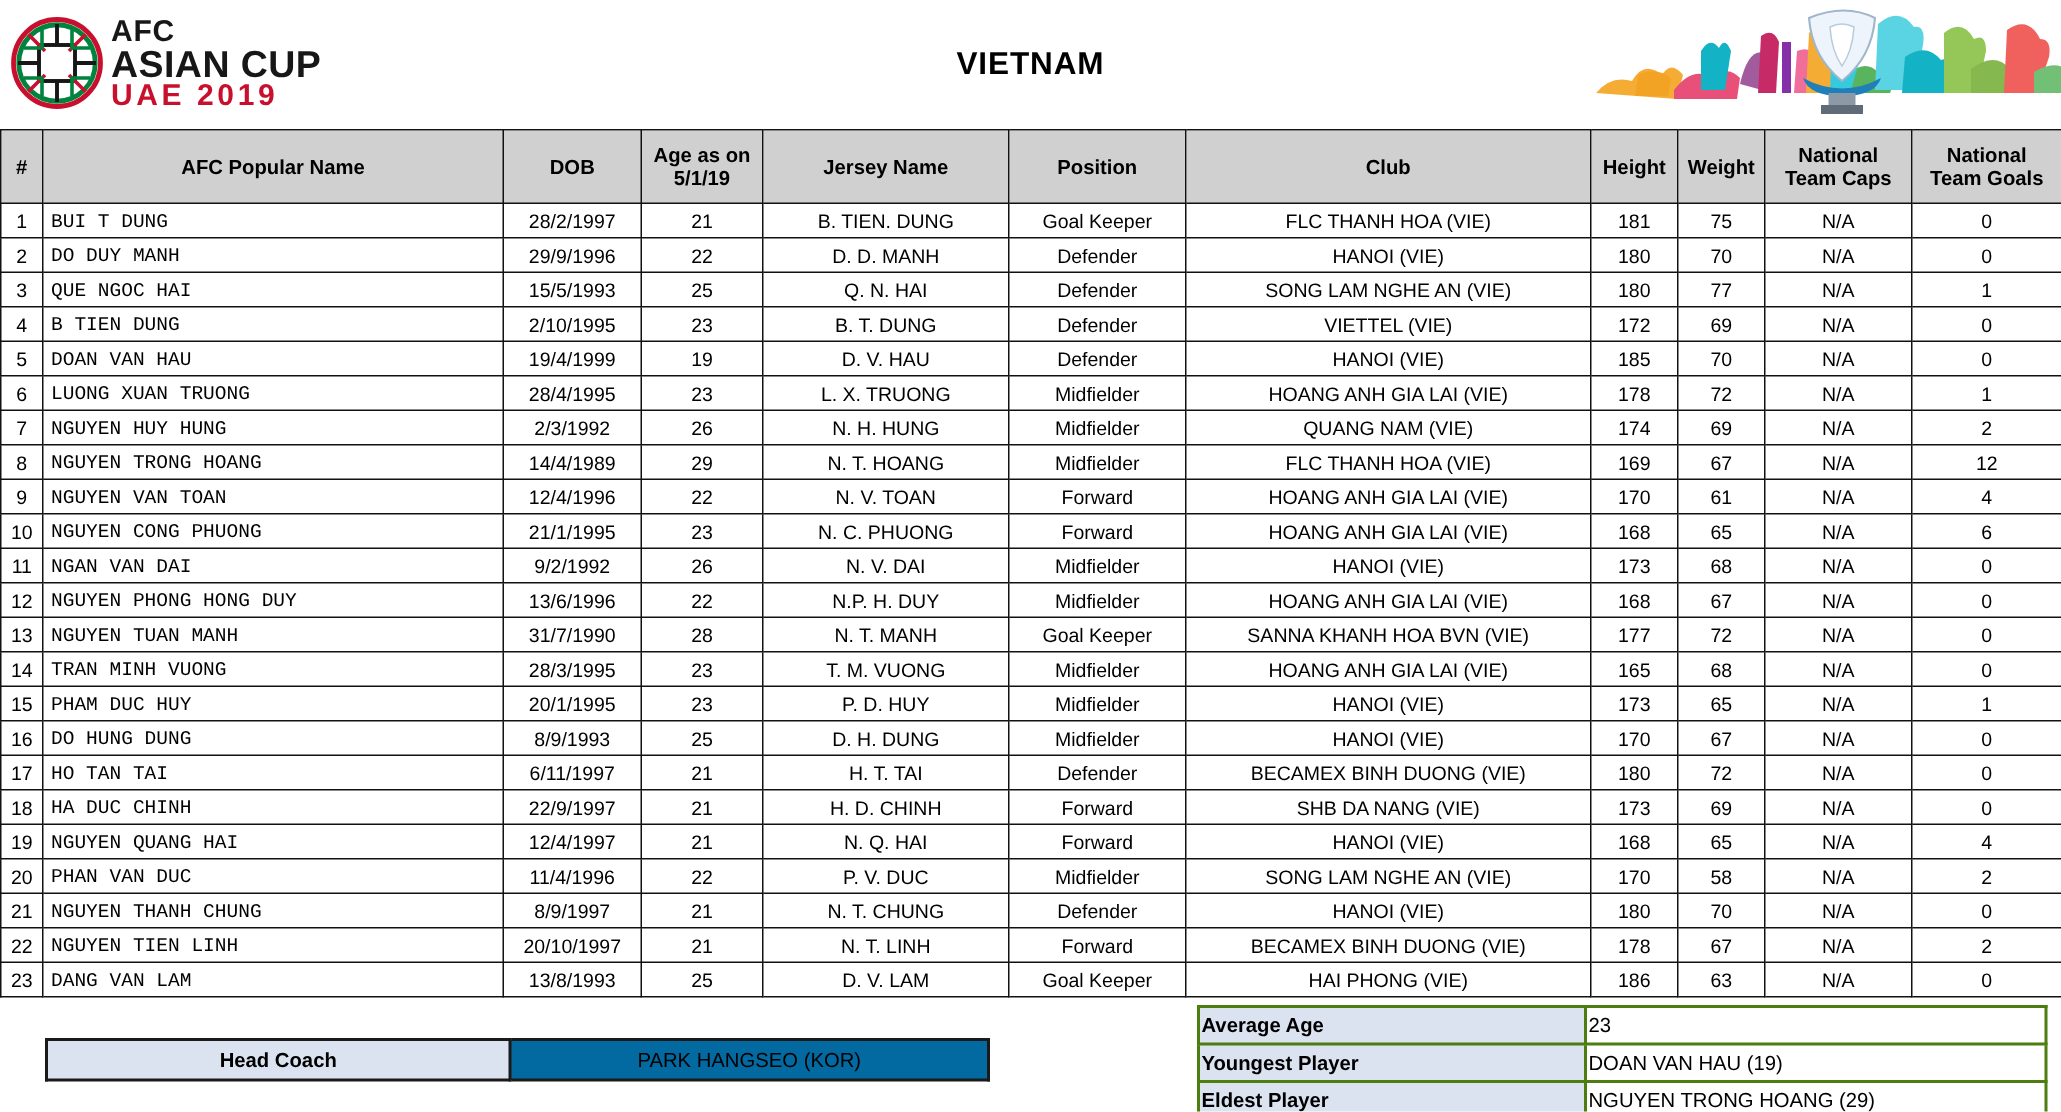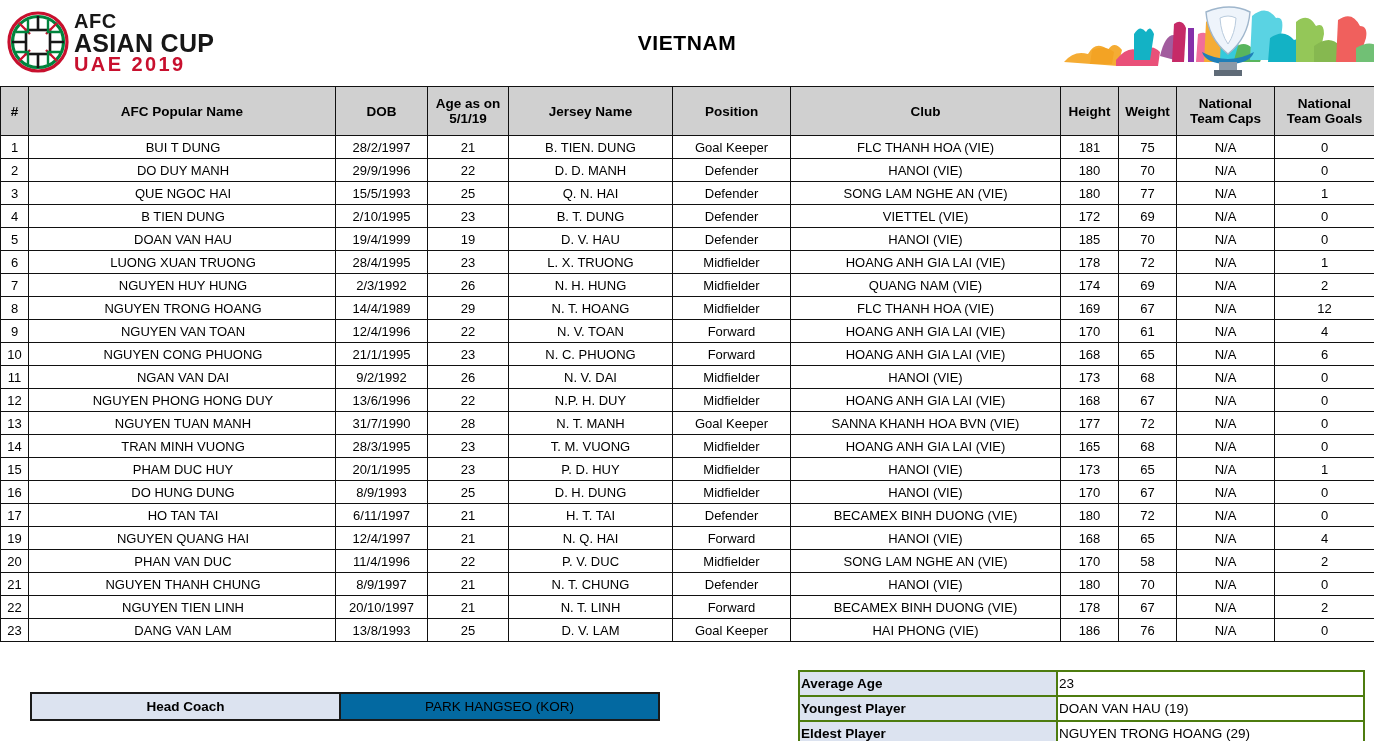--- a/index.html
+++ b/index.html
@@ -102,21 +102,21 @@
     font-size: 13.5px;
     text-align: center;
     line-height: 15px;
     border: 1px solid #111111;
   }
   #squad-table tbody td {
     background: #ffffff;
     text-align: center;
   }
   #squad-table tbody td.col-num { text-align: center; }
-  #squad-table tbody td.col-name { text-align: center; padding-left: 5px; }
+  #squad-table tbody td.col-name { text-align: left; padding-left: 5px; font-family: Liberation Mono, monospace; }
 
   
   .w-num    { width: 28px; }
   .w-name   { width: 307px; }
   .w-dob    { width: 92px; }
   .w-age    { width: 81px; }
   .w-jersey { width: 164px; }
   .w-pos    { width: 118px; }
   .w-club   { width: 270px; }
   .w-height { width: 58px; }
@@ -486,20 +486,33 @@
         <td class="">21</td>
         <td class="">H. T. TAI</td>
         <td class="">Defender</td>
         <td class="">BECAMEX BINH DUONG (VIE)</td>
         <td class="">180</td>
         <td class="">72</td>
         <td class="">N/A</td>
         <td class="">0</td>
       </tr>
       <tr>
+        <td class="col-num">18</td>
+        <td class="col-name">HA DUC CHINH</td>
+        <td class="">22/9/1997</td>
+        <td class="">21</td>
+        <td class="">H. D. CHINH</td>
+        <td class="">Forward</td>
+        <td class="">SHB DA NANG (VIE)</td>
+        <td class="">173</td>
+        <td class="">69</td>
+        <td class="">N/A</td>
+        <td class="">0</td>
+      </tr>
+      <tr>
         <td class="col-num">19</td>
         <td class="col-name">NGUYEN QUANG HAI</td>
         <td class="">12/4/1997</td>
         <td class="">21</td>
         <td class="">N. Q. HAI</td>
         <td class="">Forward</td>
         <td class="">HANOI (VIE)</td>
         <td class="">168</td>
         <td class="">65</td>
         <td class="">N/A</td>
@@ -546,21 +559,21 @@
       </tr>
       <tr>
         <td class="col-num">23</td>
         <td class="col-name">DANG VAN LAM</td>
         <td class="">13/8/1993</td>
         <td class="">25</td>
         <td class="">D. V. LAM</td>
         <td class="">Goal Keeper</td>
         <td class="">HAI PHONG (VIE)</td>
         <td class="">186</td>
-        <td class="">76</td>
+        <td class="">63</td>
         <td class="">N/A</td>
         <td class="">0</td>
       </tr>
     </tbody>
 </table>
 
 <table id="coach-box">
   <tbody>
       <tr>
     <td class="label-cell">Head Coach</td>

